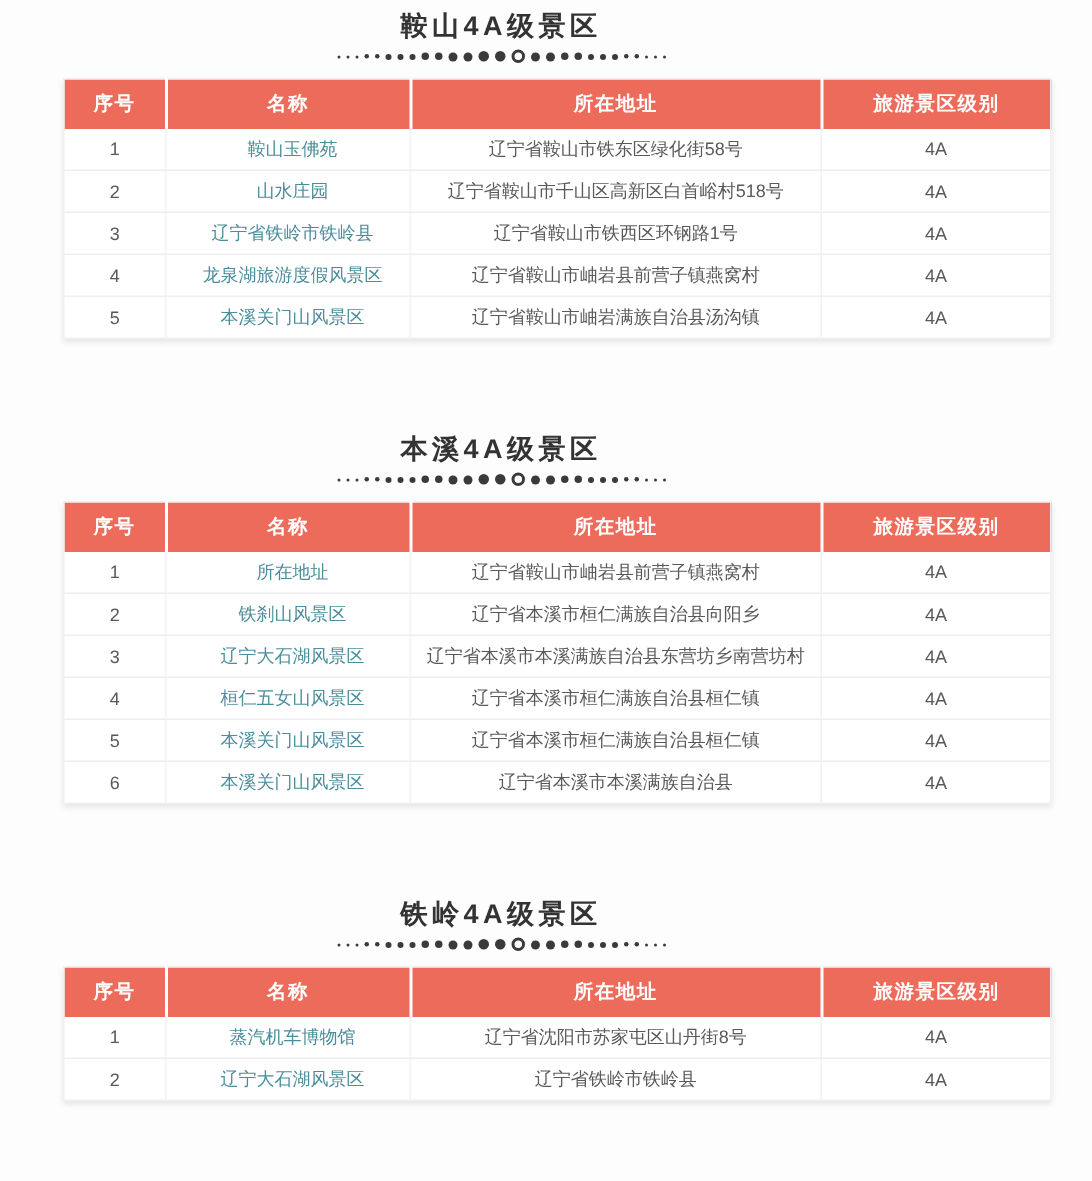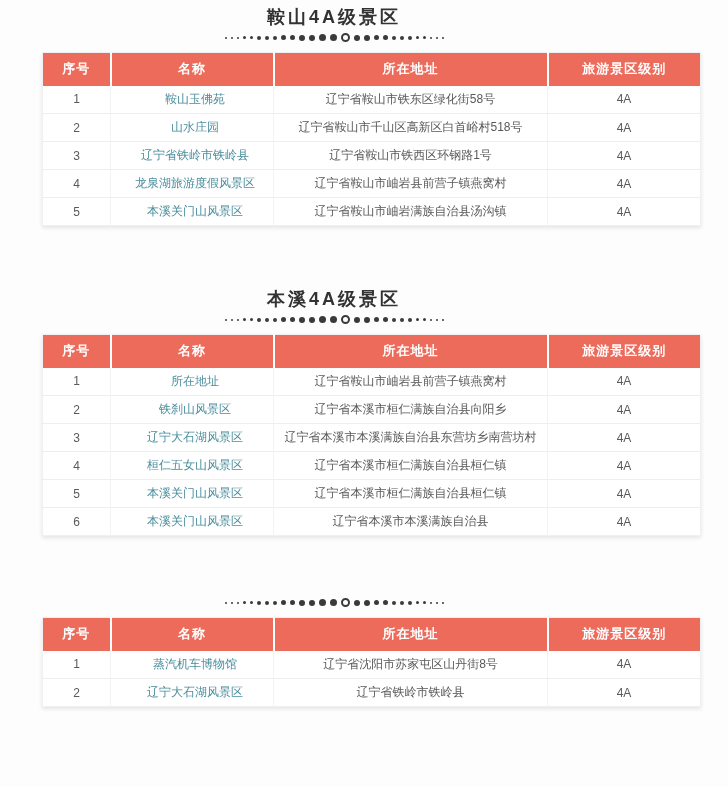--- a/index.html
+++ b/index.html
@@ -235,20 +235,21 @@
           <td>6</td>
           <td class="name-cell">本溪关门山风景区</td>
           <td>辽宁省本溪市本溪满族自治县</td>
           <td>4A</td>
         </tr>
       </tbody>
     </table>
   </div>
 
   <div class="section">
+    <div class="section-title">铁岭4A级景区</div>
     <div class="dots">
         <span class="dot" style="width: 2px; height: 2px;"></span>
         <span class="dot" style="width: 2px; height: 2px;"></span>
         <span class="dot" style="width: 2px; height: 2px;"></span>
         <span class="dot" style="width: 3px; height: 3px;"></span>
         <span class="dot" style="width: 3px; height: 3px;"></span>
         <span class="dot" style="width: 4px; height: 4px;"></span>
         <span class="dot" style="width: 4px; height: 4px;"></span>
         <span class="dot" style="width: 4px; height: 4px;"></span>
         <span class="dot" style="width: 5px; height: 5px;"></span>

